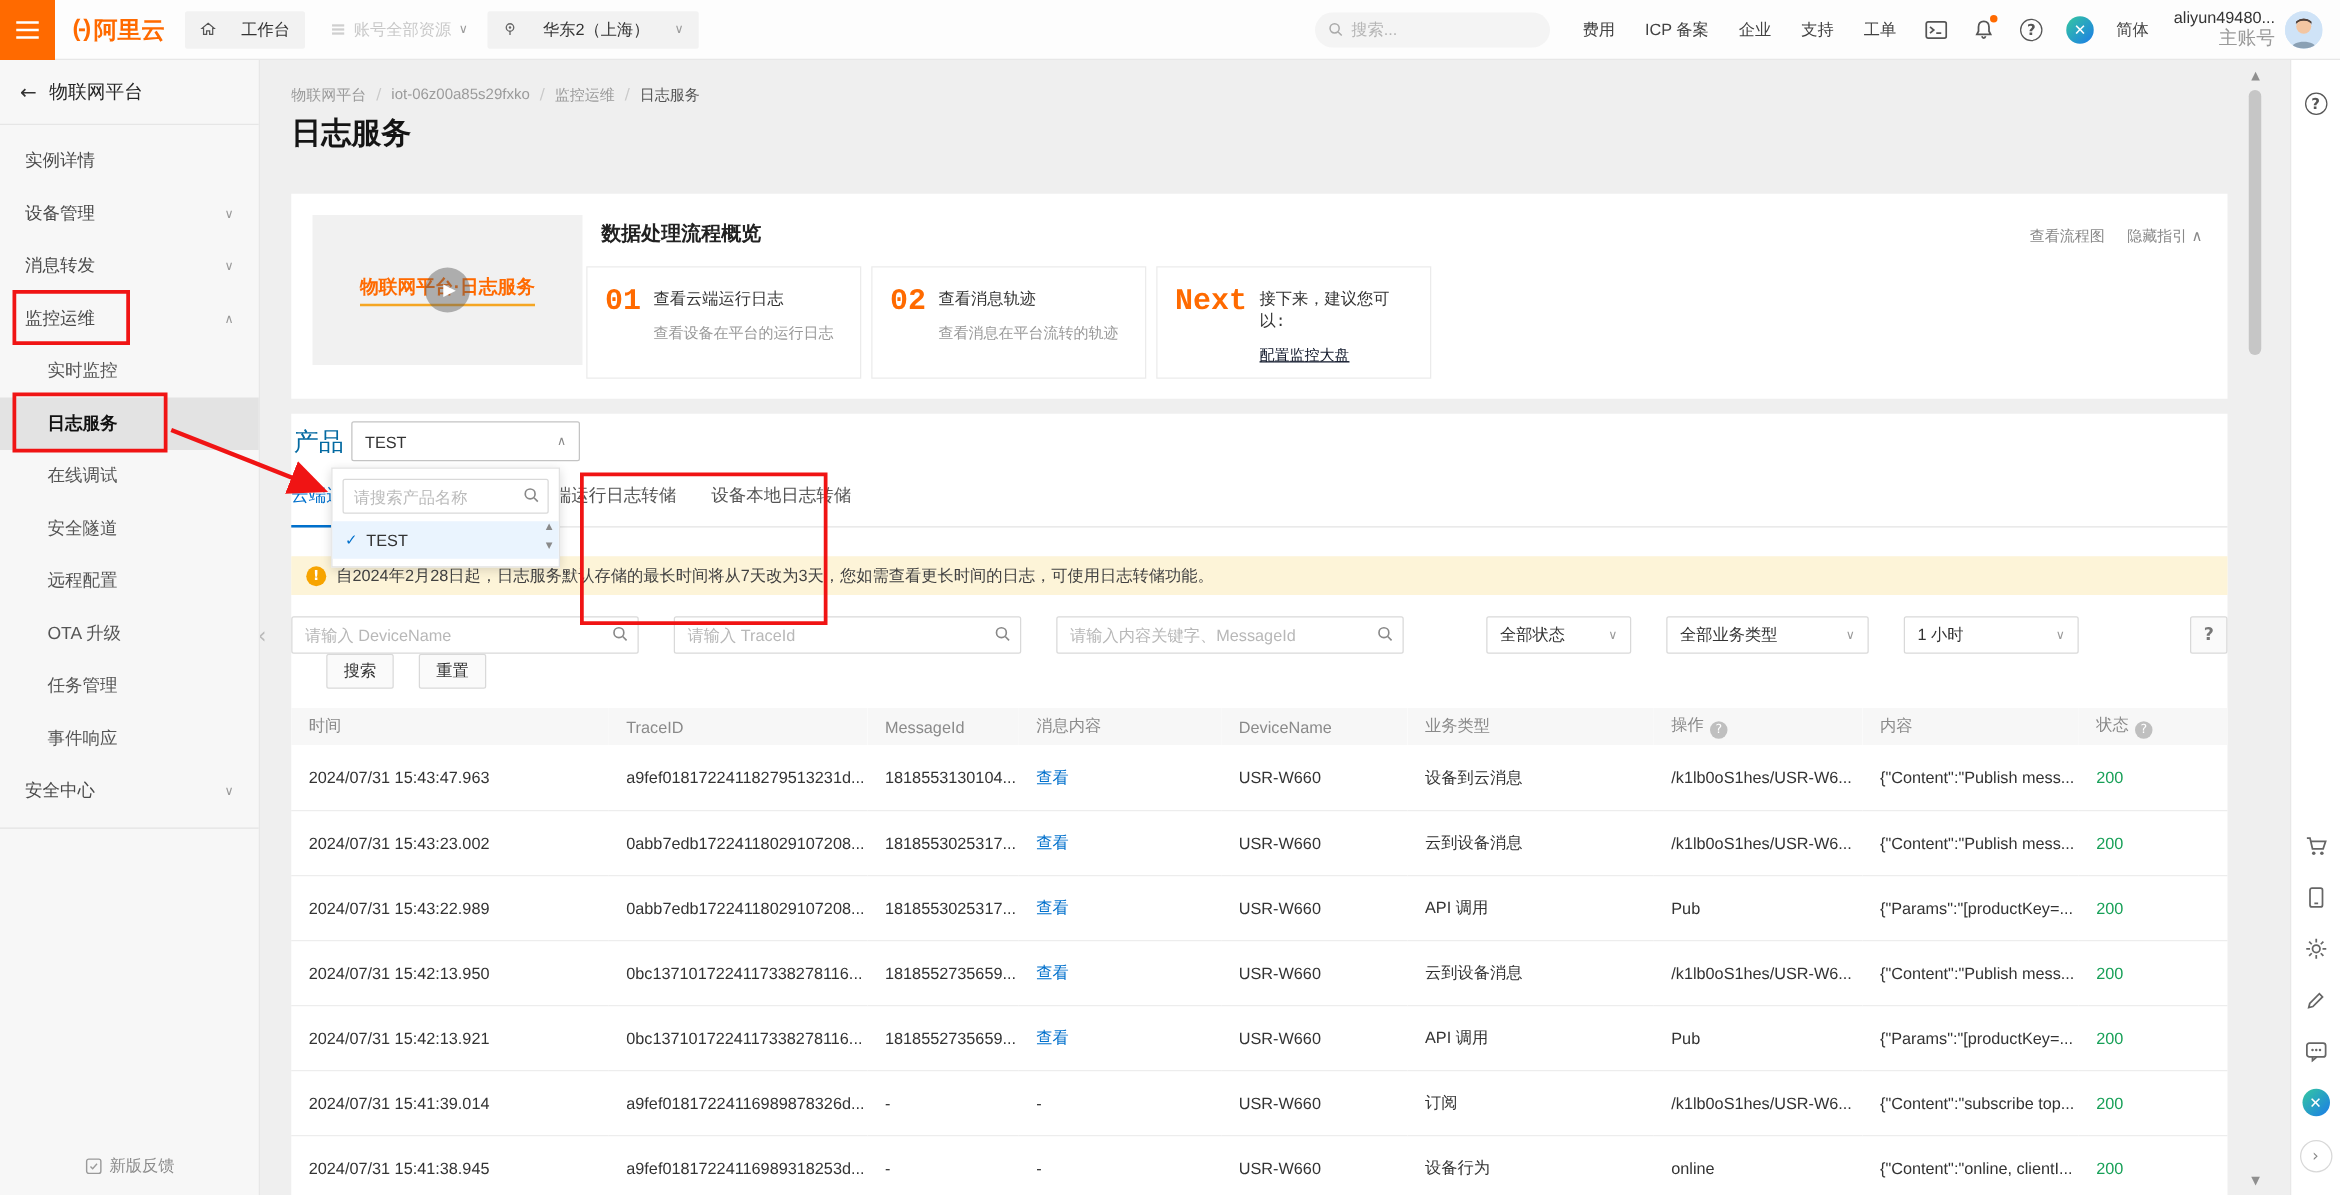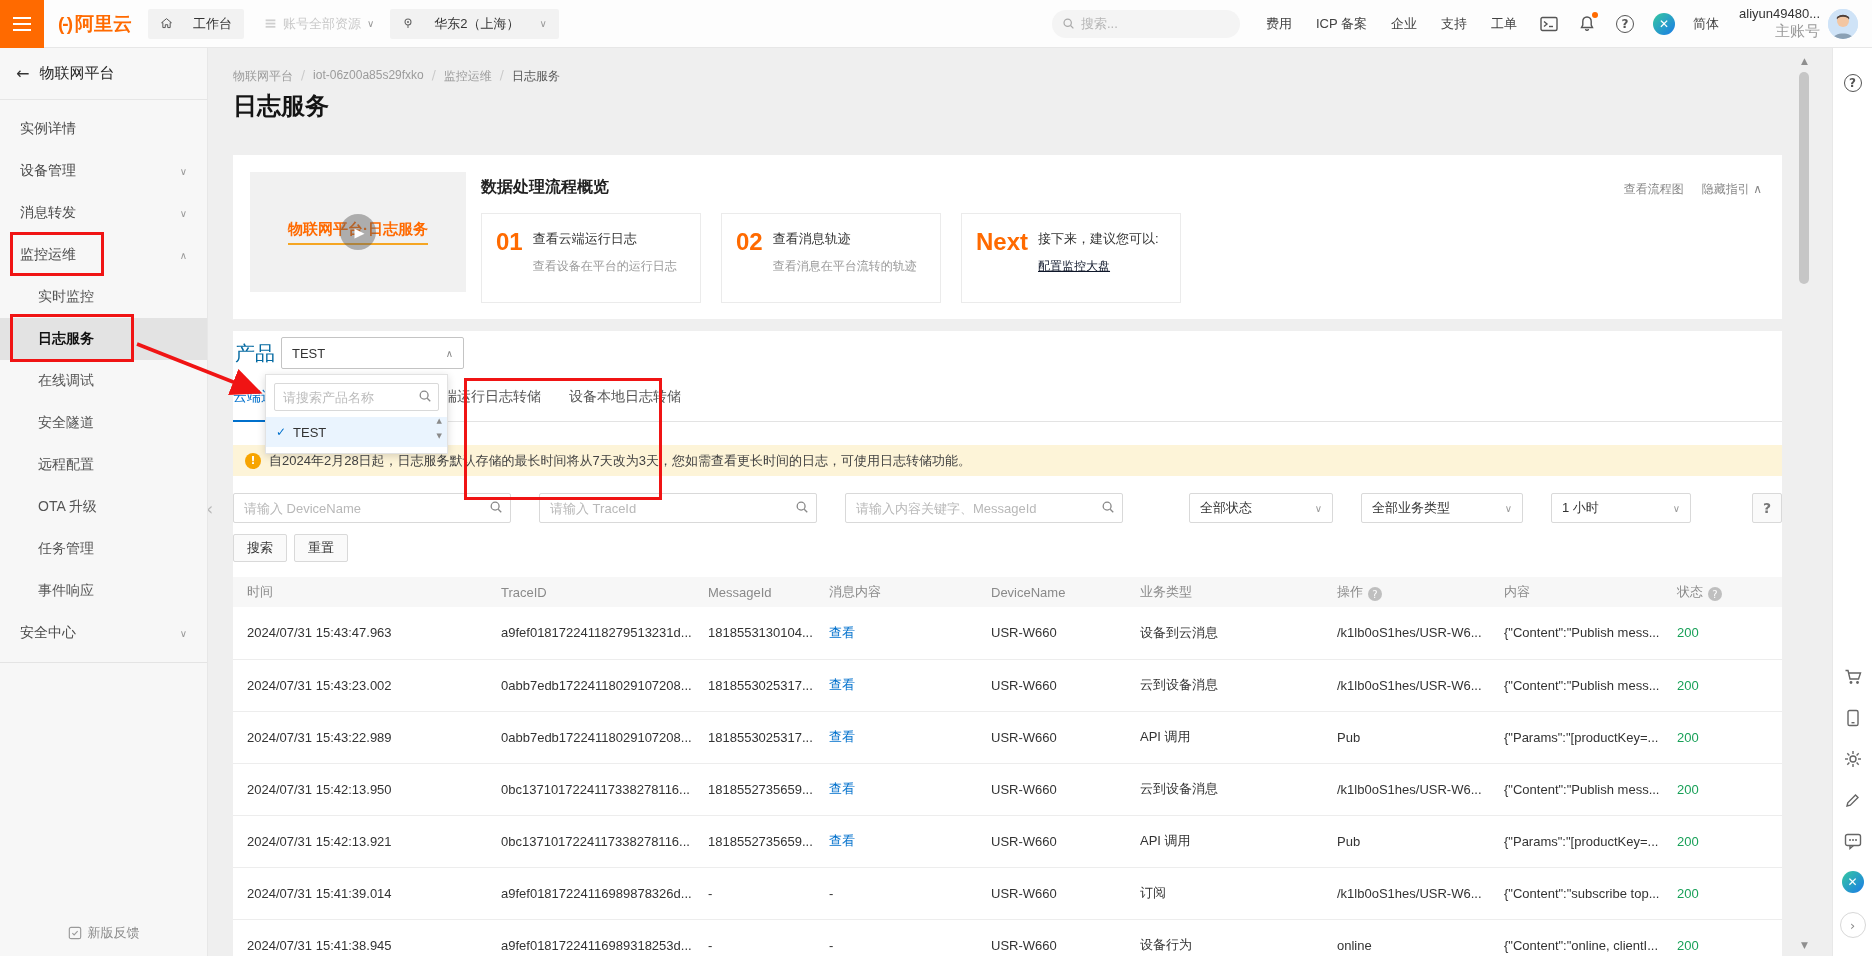--- a/index.html
+++ b/index.html
@@ -83,21 +83,21 @@
   .ov-card { position:absolute; left:25px; top:107px; width:1549px; height:164px; background:#fff; }
   .ov-video { position:absolute; left:17px; top:17px; width:216px; height:120px; background:#f1f1f1;
     display:flex; align-items:center; justify-content:center; cursor:pointer; }
   .ov-caption { font-size:15px; font-weight:bold; color:#FF6A00; border-bottom:2px solid #f5a623; padding-bottom:4px; }
   .ov-play { position:absolute; left:50%; top:50%; transform:translate(-50%,-50%); width:36px; height:36px;
     border-radius:50%; background:rgba(90,90,90,.45); color:#fff; font-size:13px; display:flex; align-items:center;
     justify-content:center; padding-left:3px; }
   .ov-heading { position:absolute; left:248px; top:22px; font-size:16px; font-weight:bold; color:#222; }
   .ov-links { position:absolute; right:20px; top:26px; font-size:12px; color:#888; display:flex; gap:18px; }
   .ov-links span { cursor:pointer; }
-  .ov-steps { position:absolute; left:248px; top:58px; display:flex; gap:20px; }
+  .ov-steps { position:absolute; left:236px; top:58px; display:flex; gap:8px;font-family:Liberation Mono, monospace; }
   .step-card { width:220px; height:90px; border:1px solid #ebebeb; background:#fff; padding:16px 14px;
     display:flex; gap:10px; }
   .step-num { color:#FF6A00; font-size:24px; font-weight:bold; line-height:1; white-space:nowrap; }
   .step-title { font-size:13px; color:#333; }
   .step-desc { font-size:12px; color:#999; margin-top:10px; }
   .step-link { font-size:12px; color:#0f172a; margin-top:10px; text-decoration:underline; cursor:pointer; }
 
   
   .panel { position:absolute; left:25px; top:283px; width:1549px; height:625px; background:#fff; }
   .prod-row { display:flex; align-items:center; padding:6px 0 0 2px; }
@@ -117,27 +117,27 @@
     font-weight:bold; display:flex; align-items:center; justify-content:center; margin:0 8px 0 12px; flex:none; }
 
   .filters { margin-top:17px; display:flex; align-items:center; gap:28px; }
   .f-input { position:relative; width:278px; height:30px; }
   .f-input input { width:100%; height:100%; border:1px solid #d9d9d9; border-radius:2px; padding:0 28px 0 10px;
     font-size:13px; color:#333; outline:none; font-family:inherit; }
   .f-input input::placeholder { color:#b8b8b8; }
   .f-input .mag { position:absolute; right:8px; top:7px; color:#888; }
   .f-select { height:30px; border:1px solid #d9d9d9; border-radius:2px; background:#fff; display:flex;
     align-items:center; justify-content:space-between; padding:0 10px; font-size:13px; color:#333; cursor:pointer; }
-  .f-select.w1 { width:144px; margin-left:38px; }
+  .f-select.w1 { width:116px; margin-left:38px; }
   .f-select.w2 { width:162px; }
   .f-select.w3 { width:140px; }
   .q-btn { margin-left:auto; width:30px; height:30px; border:1px solid #d9d9d9; border-radius:2px; background:#fafafa;
     color:#777; font-weight:bold; font-size:14px; display:flex; align-items:center; justify-content:center; cursor:pointer; }
 
-  .btn-row { margin-top:11px; display:flex; gap:7px; }
+  .btn-row { display:flex; gap:20px;padding-left:28px; }
   .btn { height:28px; padding:0 13px; border:1px solid #d9d9d9; border-radius:2px; background:#fafafa;
     font-size:13px; color:#333; display:flex; align-items:center; cursor:pointer; font-family:inherit; }
 
   table.logs { margin-top:15px; width:1549px; border-collapse:collapse; table-layout:fixed; }
   table.logs th { background:#f7f7f7; height:30px; text-align:left; font-weight:normal; font-size:13px;
     color:#8a8a8a; padding-left:14px; white-space:nowrap; overflow:hidden; }
   table.logs td { height:52px; border-bottom:1px solid #ededed; font-size:13px; color:#333; padding-left:14px;
     white-space:nowrap; overflow:hidden; }
   td .view-link { color:#0070CC; cursor:pointer; }
   td .status-ok { color:#18A058; }

